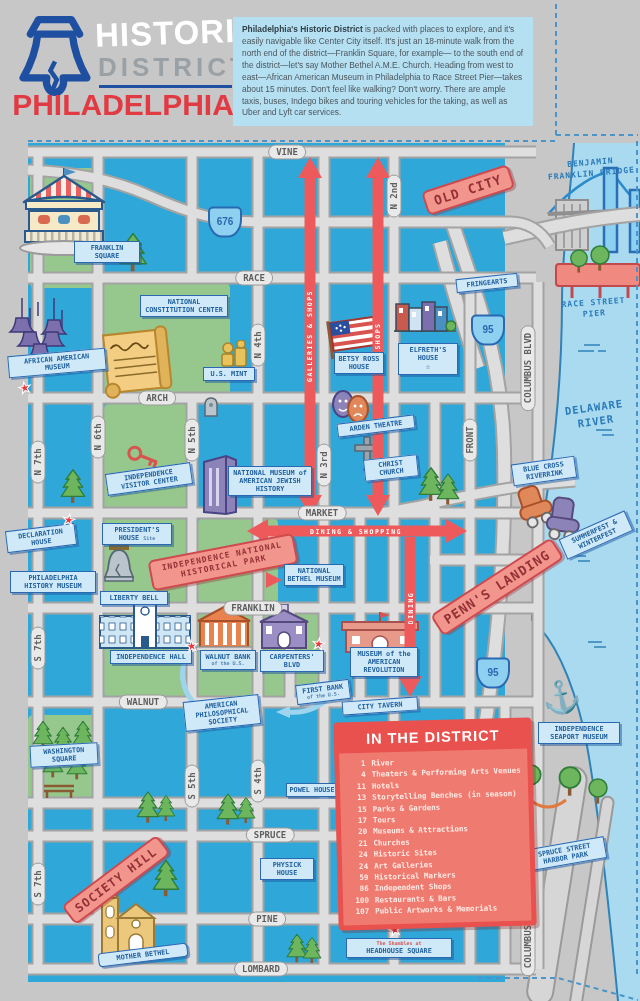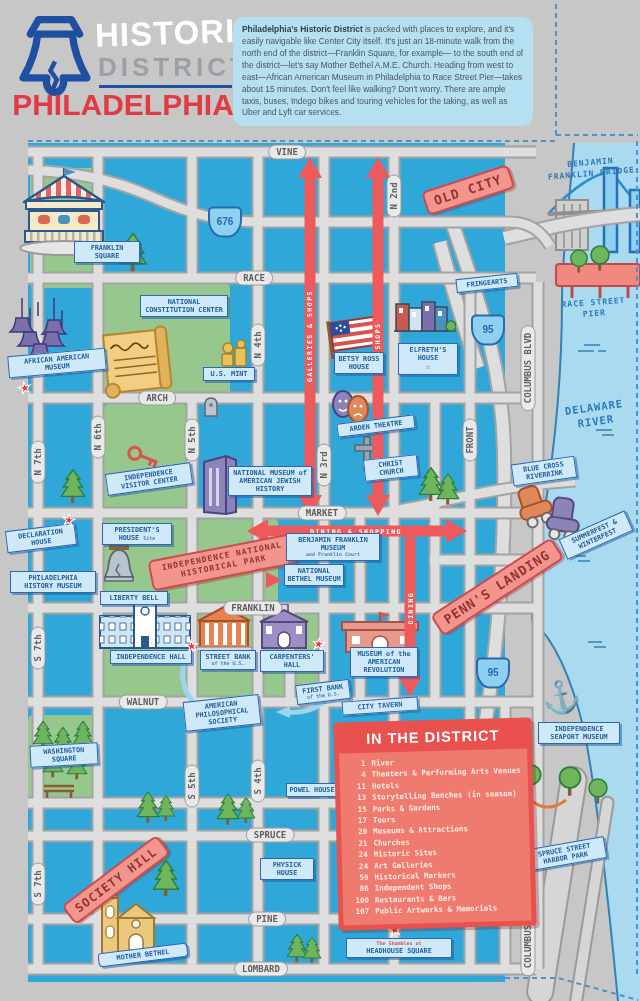--- a/index.html
+++ b/index.html
@@ -6,21 +6,21 @@
   .canvas{position:relative;width:640px;height:1001px;background:#c7c7c7;overflow:hidden;
     font-family:"Liberation Sans",sans-serif;}
   .abs{position:absolute;}
   
   .logo-historic{position:absolute;left:95px;top:14px;font-size:33px;font-weight:bold;color:#fff;
     letter-spacing:1px;transform:rotate(-2deg);}
   .logo-district{position:absolute;left:98px;top:52px;font-size:26px;font-weight:bold;color:#9aa1a6;letter-spacing:4px;}
   .logo-rule{position:absolute;left:99px;top:85px;width:133px;height:3px;background:#1f4fa0;}
   .logo-phila{position:absolute;left:12px;top:88px;width:222px;text-align:center;font-size:30px;
     font-weight:bold;color:#e13a43;letter-spacing:0px;}
-  .introbox{position:absolute;left:233px;top:17px;width:282px;background:#b5e0f2;border-radius:11px;
+  .introbox{position:absolute;left:233px;top:17px;width:282px;background:#b5e0f2;border-radius:1px;
     padding:7px 9px;font-size:8.4px;line-height:1.42;color:#4c555c;}
   .introbox b{color:#32404a;}
   .url{position:absolute;left:350px;top:116px;width:183px;text-align:right;color:#1d5fae;
     font-weight:bold;font-size:10.5px;margin-top:39px;}
   
   .mapblue{position:absolute;left:28px;top:143px;width:478px;height:839px;background:#2fa8d9;}
   .river{position:absolute;left:505px;top:143px;width:135px;height:858px;background:#a9daf0;}
   .green{position:absolute;background:#96c78c;border-radius:5px;}
   
   .sign{position:absolute;background:#cfe9f8;border:1.5px solid #2a68b2;color:#21619f;font-weight:bold;
@@ -504,25 +504,24 @@
   <div class="sign" style="left:456px;top:276px;width:56px;transform:rotate(-6deg)">FRINGEARTS</div>
   <div class="sign" style="left:106px;top:468px;width:80px;transform:rotate(-8deg)">INDEPENDENCE VISITOR CENTER</div>
   <div class="sign" style="left:228px;top:466px;width:78px">NATIONAL MUSEUM of AMERICAN JEWISH HISTORY</div>
   <div class="sign" style="left:337px;top:419px;width:72px;transform:rotate(-7deg)">ARDEN THEATRE</div>
   <div class="sign" style="left:364px;top:457px;width:48px;transform:rotate(-6deg)">CHRIST CHURCH</div>
   <div class="sign" style="left:6px;top:527px;width:64px;transform:rotate(-7deg)">DECLARATION HOUSE</div>
   <div class="sign" style="left:102px;top:523px;width:64px"><span>PRESIDENT'S HOUSE</span>
        <span class="sub sub-gray" style="display:inline">Site</span></div>
   <div class="sign" style="left:10px;top:571px;width:80px">PHILADELPHIA HISTORY MUSEUM</div>
   <div class="sign" style="left:100px;top:591px;width:62px">LIBERTY BELL</div>
-  <div class="sign" style="left:286px;top:533px;width:88px"><span>BENJAMIN FRANKLIN MUSEUM</span><span class="sub sub-gray">and Franklin Court</span></div>
   <div class="sign" style="left:284px;top:564px;width:54px">NATIONAL BETHEL MUSEUM</div>
   <div class="sign" style="left:110px;top:650px;width:76px">INDEPENDENCE HALL</div>
-  <div class="sign" style="left:200px;top:650px;width:50px"><span>STREET BANK</span><span class="sub sub-gray">of the U.S.</span></div>
-  <div class="sign" style="left:260px;top:650px;width:58px">CARPENTERS' HALL</div>
+  <div class="sign" style="left:200px;top:650px;width:50px"><span>WALNUT BANK</span><span class="sub sub-gray">of the U.S.</span></div>
+  <div class="sign" style="left:260px;top:650px;width:58px">CARPENTERS' BLVD</div>
   <div class="sign" style="left:350px;top:647px;width:62px">MUSEUM of the AMERICAN REVOLUTION</div>
   <div class="sign" style="left:296px;top:682px;width:48px;transform:rotate(-7deg)"><span>FIRST BANK</span><span class="sub sub-gray">of the U.S.</span></div>
   <div class="sign" style="left:184px;top:698px;width:70px;transform:rotate(-6deg)">AMERICAN PHILOSOPHICAL SOCIETY</div>
   <div class="sign" style="left:342px;top:699px;width:70px;transform:rotate(-4deg)">CITY TAVERN</div>
   <div class="sign" style="left:30px;top:744px;width:62px;transform:rotate(-3deg)">WASHINGTON SQUARE</div>
   <div class="sign" style="left:286px;top:783px;width:46px">POWEL HOUSE</div>
   <div class="sign" style="left:260px;top:858px;width:48px">PHYSICK HOUSE</div>
   <div class="sign" style="left:98px;top:948px;width:84px;transform:rotate(-7deg);border-radius:4px">MOTHER BETHEL</div>
   <div class="sign" style="left:346px;top:938px;width:100px"><span class="sub sub-red">The Shambles at</span><span>HEADHOUSE SQUARE</span></div>
   <div class="sign" style="left:538px;top:722px;width:76px">INDEPENDENCE SEAPORT MUSEUM</div>

